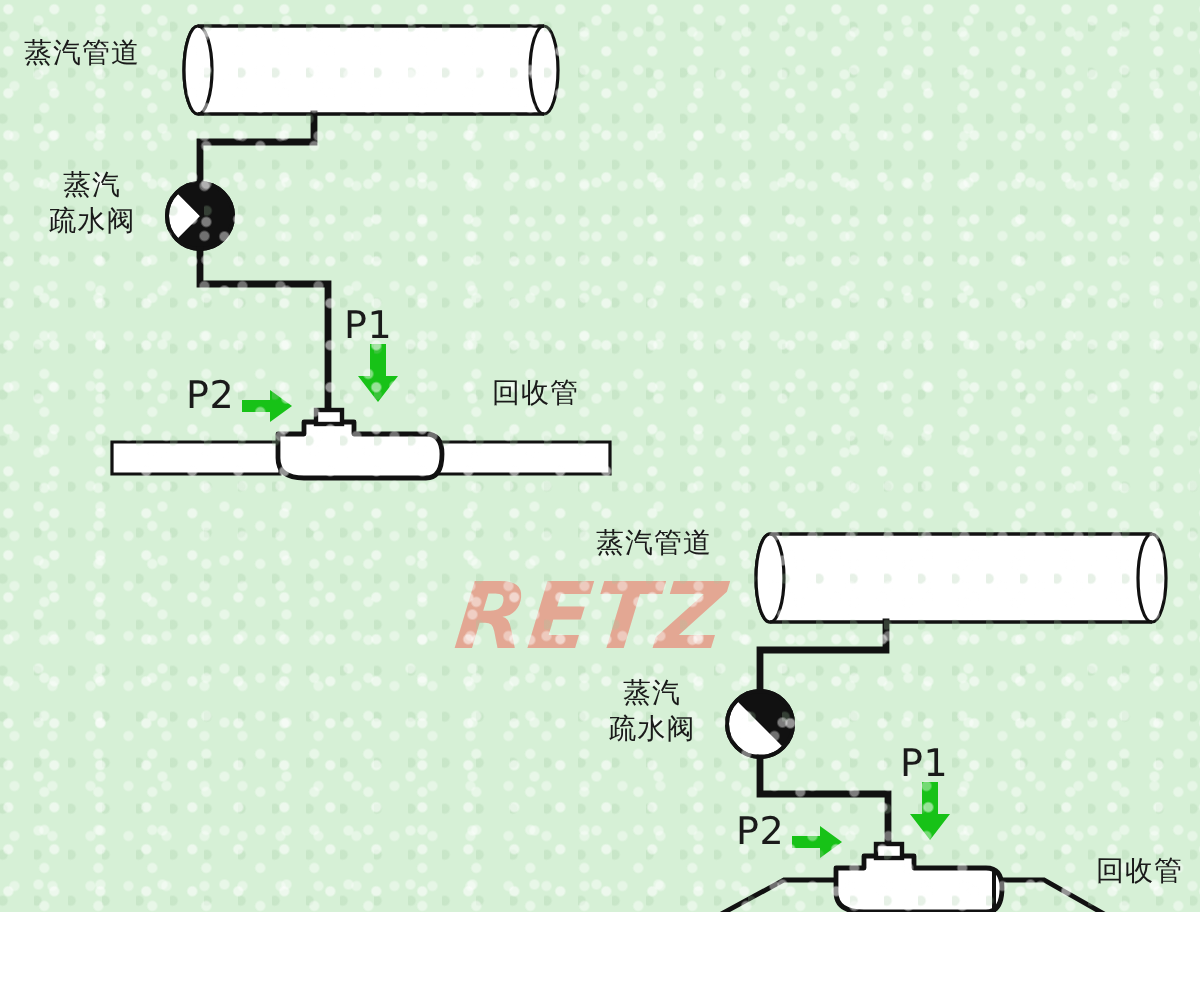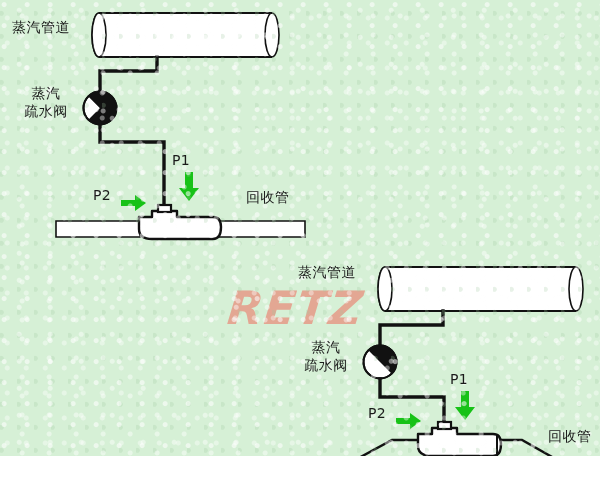--- a/index.html
+++ b/index.html
@@ -47,21 +47,21 @@
   .lbl-cn {
     font-size: 14px;
     letter-spacing: 0.5px;
   }
   .lbl-cn2 {
     font-size: 14px;
     letter-spacing: 0.5px;
     text-align: center;
   }
   .lbl-p {
-    font-size: 14px;
+    font-size: 19px;
     font-weight: 500;
     letter-spacing: 0.3px;
   }
   .wm {
     position: absolute;
     left: 228px;
     top: 281px;
     font-size: 46px;
     font-weight: 800;
     font-style: italic;

